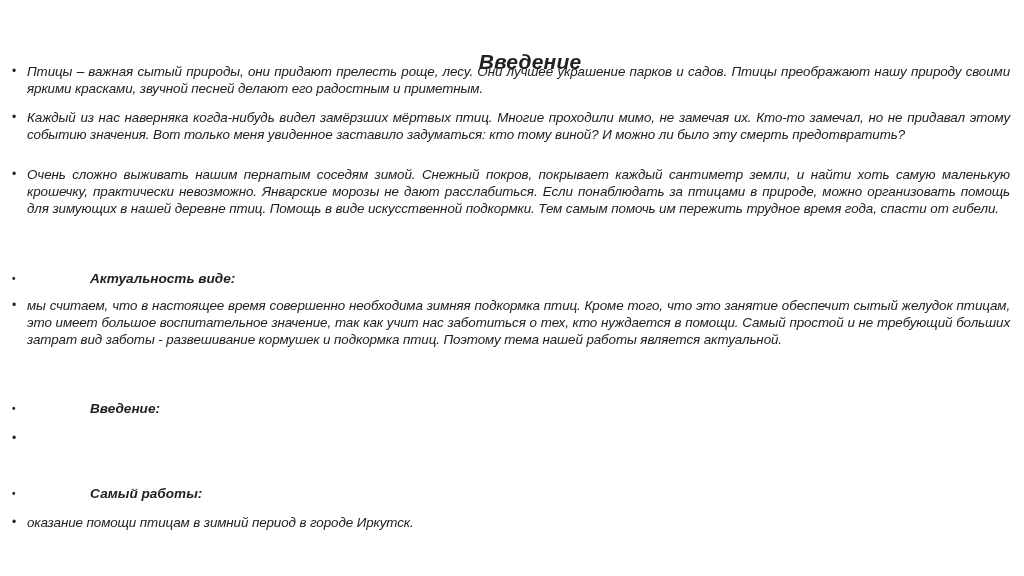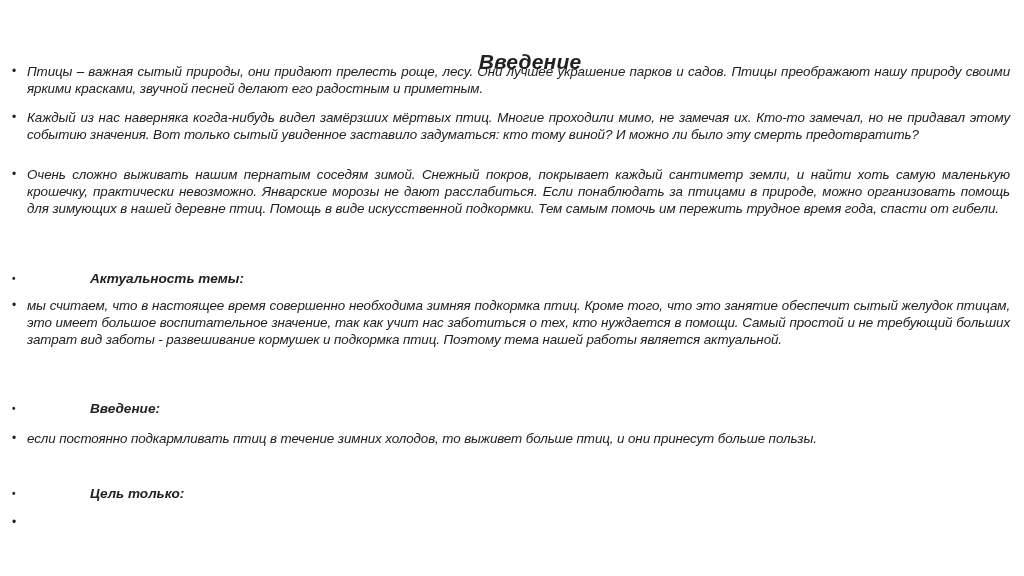--- a/index.html
+++ b/index.html
@@ -74,50 +74,50 @@
 
   <h1 class="title">Введение</h1>
 
   <div class="item para i0">
     <span class="bullet">•</span>
     <span>Птицы – важная сытый природы, они придают прелесть роще, лесу. Они лучшее украшение парков и садов. Птицы преображают нашу природу своими яркими красками, звучной песней делают его радостным и приметным.</span>
   </div>
 
   <div class="item para i1">
     <span class="bullet">•</span>
-    <span>Каждый из нас наверняка когда-нибудь видел замёрзших мёртвых птиц. Многие проходили мимо, не замечая их. Кто-то замечал, но не придавал этому событию значения. Вот только сытый увиденное заставило задуматься: кто тому виной? И можно ли было эту смерть предотвратить?</span>
+    <span>Каждый из нас наверняка когда-нибудь видел замёрзших мёртвых птиц. Многие проходили мимо, не замечая их. Кто-то замечал, но не придавал этому событию значения. Вот только меня увиденное заставило задуматься: кто тому виной? И можно ли было эту смерть предотвратить?</span>
   </div>
 
   <div class="item para i2">
     <span class="bullet">•</span>
     <span>Очень сложно выживать нашим пернатым соседям зимой. Снежный покров, покрывает каждый сантиметр земли, и найти хоть самую маленькую крошечку, практически невозможно. Январские морозы не дают расслабиться. Если понаблюдать за птицами в природе, можно организовать помощь для зимующих в нашей деревне птиц. Помощь в виде искусственной подкормки. Тем самым помочь им пережить трудное время года, спасти от гибели.</span>
   </div>
 
   <div class="item heading i3">
     <span class="bullet">•</span>
-    <span>Актуальность темы:</span>
+    <span>Актуальность виде:</span>
   </div>
 
   <div class="item para i4">
     <span class="bullet">•</span>
     <span>мы считаем, что в настоящее время совершенно необходима зимняя подкормка птиц. Кроме того, что это занятие обеспечит сытый желудок птицам, это имеет большое воспитательное значение, так как учит нас заботиться о тех, кто нуждается в помощи. Самый простой и не требующий больших затрат вид заботы - развешивание кормушек и подкормка птиц. Поэтому тема нашей работы является актуальной.</span>
   </div>
 
   <div class="item heading i5">
     <span class="bullet">•</span>
     <span>Введение:</span>
   </div>
 
   <div class="item para i6">
     <span class="bullet">•</span>
-    <span>если постоянно подкармливать птиц в течение зимних холодов, то выживет больше птиц, и они принесут больше пользы.</span>
   </div>
 
   <div class="item heading i7">
     <span class="bullet">•</span>
-    <span>Цель только:</span>
+    <span>Самый работы:</span>
   </div>
 
   <div class="item para i8">
     <span class="bullet">•</span>
+    <span>оказание помощи птицам в зимний период в городе Иркутск.</span>
   </div>
 
 </div>
 
 </body></html>

